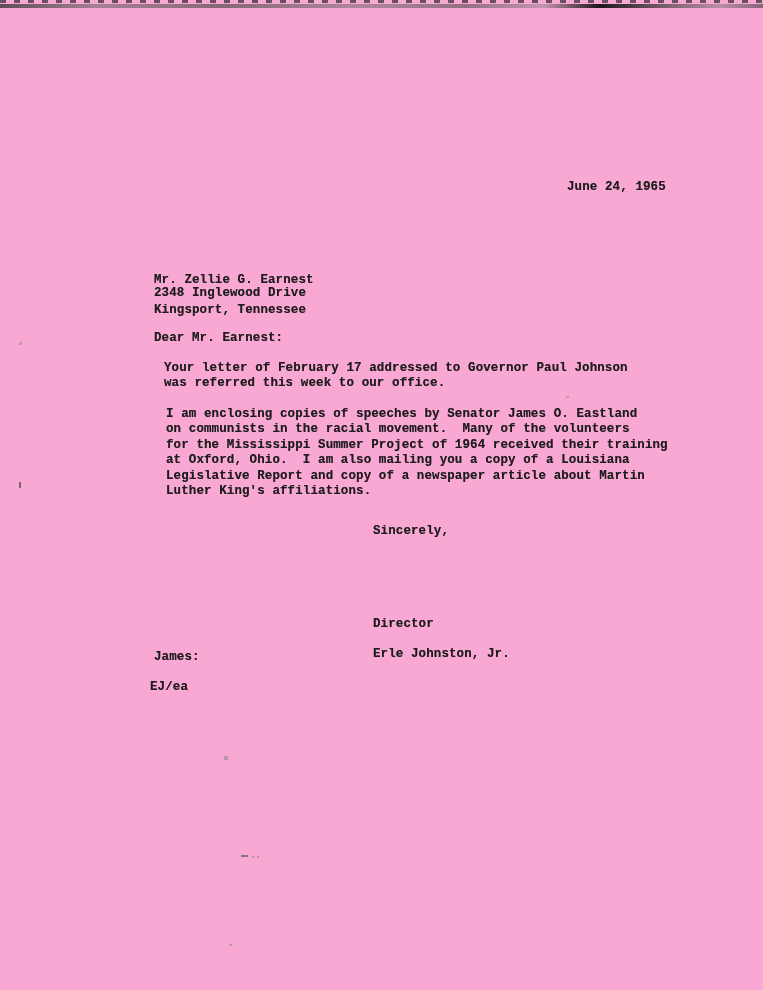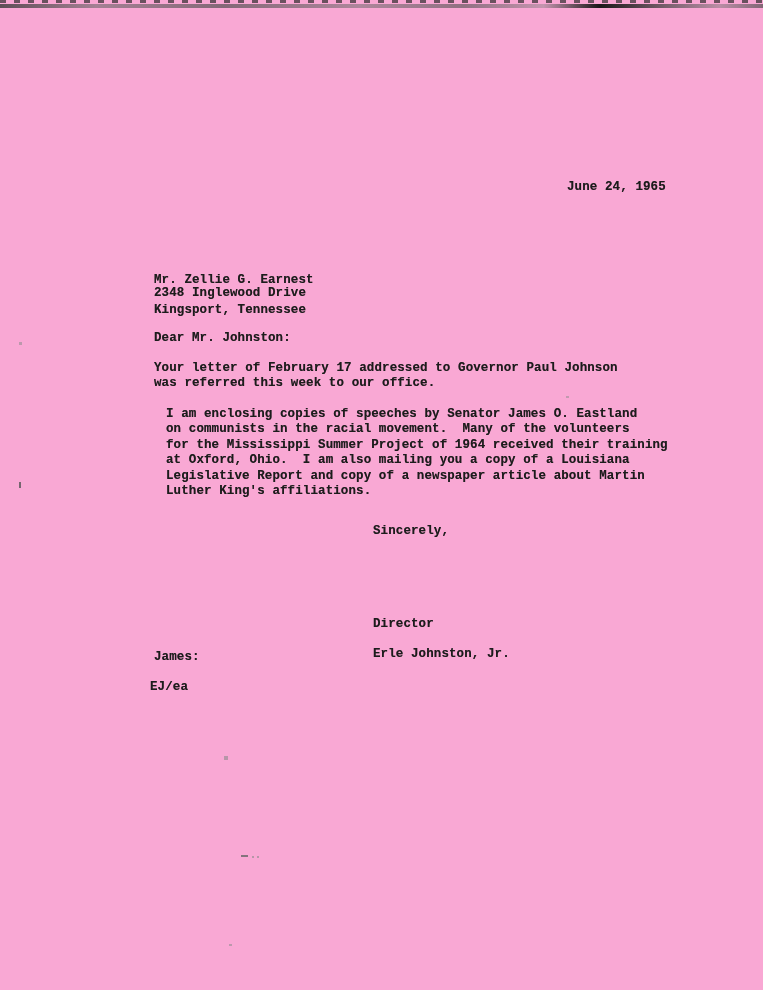--- a/index.html
+++ b/index.html
@@ -72,23 +72,23 @@
     <div class="scan-dashes"></div>
     <div class="scan-smudge"></div>
   </div>
 
   <div class="txt" style="left:567px; top:180px;">June 24, 1965</div>
 
   <div class="txt" style="left:154px; top:273px;">Mr. Zellie G. Earnest</div>
   <div class="txt" style="left:154px; top:286px;">2348 Inglewood Drive</div>
   <div class="txt" style="left:154px; top:303px;">Kingsport, Tennessee</div>
 
-  <div class="txt" style="left:154px; top:331px;">Dear Mr. Johnston:</div>
+  <div class="txt" style="left:154px; top:331px;">Dear Mr. Earnest:</div>
 
-  <div class="txt" style="left:154px; top:361px;">Your letter of February 17 addressed to Governor Paul Johnson
+  <div class="txt" style="left:164px; top:361px;">Your letter of February 17 addressed to Governor Paul Johnson
 was referred this week to our office.</div>
 
   <div class="txt" style="left:166px; top:407px;">I am enclosing copies of speeches by Senator James O. Eastland
 on communists in the racial movement.  Many of the volunteers
 for the Mississippi Summer Project of 1964 received their training
 at Oxford, Ohio.  I am also mailing you a copy of a Louisiana
 Legislative Report and copy of a newspaper article about Martin
 Luther King's affiliations.</div>
 
 

